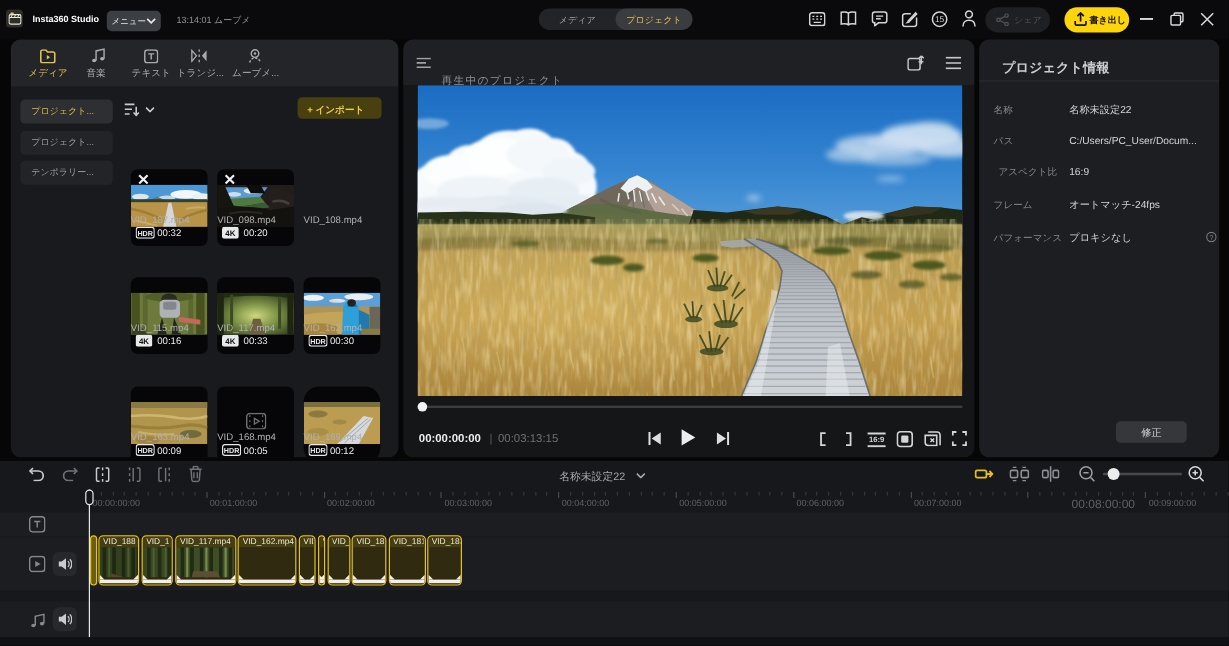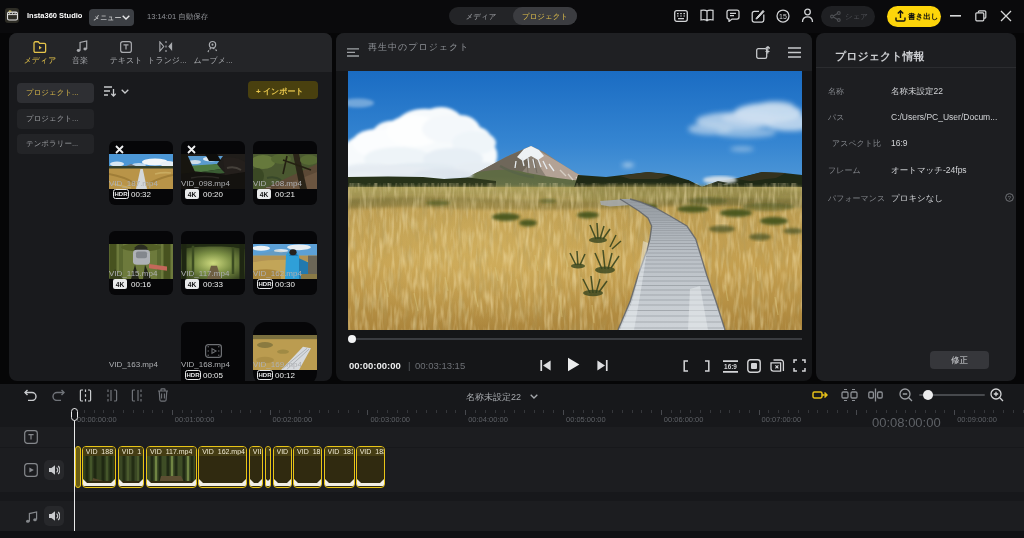--- a/index.html
+++ b/index.html
@@ -34,21 +34,21 @@
       <path d="M4.6 3 L3.2 6 M8.6 3 L7.2 6 M12.6 3 L11.2 6" stroke="#e8e8e8" stroke-width="1.2"></path>
       <rect x="2.5" y="0.2" width="4" height="2" rx="0.6" fill="#d8c96a"></rect>
     </svg>
     <div class="tb-txt" style="left:27px;top:11px;font-size:7.5px;">Insta360 Studio</div>
 
     <div class="abs" style="left:89px;top:9px;width:45px;height:17px;background:#3c3f44;border-radius:4px;"></div>
     <div class="abs" style="left:93px;top:13px;color:#e7e8e9;font-size:7px;">メニュー</div>
     <svg class="icon" style="left:122px;top:15px" width="8" height="5" viewBox="0 0 8 5">
         <path d="M0.7 0.7 L4 4 L7.3 0.7" stroke="#e7e8e9" stroke-width="1.4" fill="none"></path>
       </svg>
-    <div class="abs" style="left:147px;top:12px;color:#929499;font-size:7.5px;">13:14:01 自動保存</div>
+    <div class="abs" style="left:147px;top:12px;color:#929499;font-size:7.5px;">13:14:01 ムーブメ</div>
 
     <div class="abs" style="left:449px;top:7px;width:128px;height:18px;background:#232427;border-radius:11px;"></div>
     <div class="abs" style="left:513px;top:7px;width:64px;height:18px;background:#3b3c40;border-radius:11px;"></div>
     <div class="abs" style="left:449px;top:12px;width:64px;text-align:center;color:#a3a5a9;font-size:7.5px;">メディア</div>
     <div class="abs" style="left:513px;top:12px;width:64px;text-align:center;color:#e2c14b;font-size:7.5px;">プロジェクト</div>
 
     <svg class="icon" style="left:674px;top:10px" width="14" height="12" viewBox="0 0 14 12">
       <rect x="0.7" y="0.7" width="12.6" height="10.6" rx="2" fill="none" stroke="#d2d4d6" stroke-width="1.3"></rect>
       <path d="M3 3.6h1.6M6.2 3.6h1.6M9.4 3.6h1.6M3 6h1.6M6.2 6h1.6M9.4 6h1.6M4 8.6h6" stroke="#d2d4d6" stroke-width="1.1"></path>
     </svg>
@@ -189,39 +189,20 @@
       <svg class="icon" style="left:6px;top:4px" width="9" height="9" viewBox="0 0 9 9">
           <path d="M1 1 L8 8 M8 1 L1 8" stroke="#f0f1f2" stroke-width="1.8"></path>
         </svg>
       <svg class="icon" style="left:4px;top:48px" width="14" height="10" viewBox="0 0 14 10">
           <rect width="14" height="10" rx="2" fill="#e8e9ea"></rect>
           <text x="7" y="7.6" font-size="6.6" fill="#101112" text-anchor="middle" font-weight="bold" font-family="Liberation Sans">4K</text>
         </svg>
       <div class="dur">00:20</div>
     </div>
     <div class="fname" style="left:172px;top:146px;">VID_098.mp4</div>
-    <div class="card" style="left:244px;top:77px;">
-      <svg class="icon" style="left:0;top:13px" width="64" height="35" viewBox="0 0 64 35">
-        <rect width="64" height="35" fill="#4a5830"></rect>
-        <path d="M10 35 L64 10 L64 35 Z" fill="#5c4936"></path>
-        <path d="M22 35 L64 18 L64 35 Z" fill="#6b5540"></path>
-        <ellipse cx="10" cy="8" rx="12" ry="7" fill="#66793c"></ellipse>
-        <ellipse cx="28" cy="5" rx="10" ry="5" fill="#556832"></ellipse>
-        <ellipse cx="4" cy="22" rx="7" ry="8" fill="#3a4824"></ellipse>
-        <path d="M40 0 L46 0 L54 35 L47 35 Z" fill="#2a2418"></path>
-        <path d="M30 6 L58 16 M34 2 L30 20" stroke="#242012" stroke-width="1.6"></path>
-        <ellipse cx="56" cy="6" rx="9" ry="5" fill="#586b34"></ellipse>
-        <path d="M14 24 q8 -2 14 2" stroke="#39482a" stroke-width="2" fill="none"></path>
-      </svg>
-      <svg class="icon" style="left:4px;top:48px" width="14" height="10" viewBox="0 0 14 10">
-          <rect width="14" height="10" rx="2" fill="#e8e9ea"></rect>
-          <text x="7" y="7.6" font-size="6.6" fill="#101112" text-anchor="middle" font-weight="bold" font-family="Liberation Sans">4K</text>
-        </svg>
-      <div class="dur">00:21</div>
-    </div>
     <div class="fname" style="left:244px;top:146px;">VID_108.mp4</div>
 
     <div class="card" style="left:100px;top:167px;">
       <svg class="icon" style="left:0;top:13px" width="64" height="35" viewBox="0 0 64 42" preserveAspectRatio="none">
         <rect width="64" height="42" fill="#6d7a3c"></rect>
         <path d="M4 0 v42 M58 0 v42" stroke="#47521f" stroke-width="7"></path>
         <path d="M12 0 v42 M50 0 v42" stroke="#5a6830" stroke-width="4"></path>
         <ellipse cx="32" cy="4" rx="20" ry="5" fill="#525e26"></ellipse>
         <path d="M26 4 a7 7 0 0 1 12 0 l1 5 h-14 Z" fill="#2a2c20"></path>
         <rect x="24" y="7" width="17" height="18" rx="4" fill="#aeb1b6"></rect>
@@ -277,20 +258,36 @@
         <path d="M48 36 h16 v6 h-16 Z" fill="#8a7a46"></path>
       </svg>
       <svg class="icon" style="left:4px;top:48px" width="16" height="10" viewBox="0 0 16 10">
           <rect x="0.5" y="0.5" width="15" height="9" rx="2" fill="none" stroke="#e8e9ea"></rect>
           <text x="8" y="7.4" font-size="6" fill="#e8e9ea" text-anchor="middle" font-weight="bold" font-family="Liberation Sans">HDR</text>
         </svg>
       <div class="dur">00:30</div>
     </div>
     <div class="fname" style="left:244px;top:236px;">VID_162.mp4</div>
 
+    <div class="card" style="left:100px;top:258px;">
+      <svg class="icon" style="left:0;top:13px" width="64" height="35" viewBox="0 0 64 42" preserveAspectRatio="none">
+        <rect width="64" height="42" fill="#b2954c"></rect>
+        <rect width="64" height="6" fill="#8a7a42"></rect>
+        <path d="M0 14 q22 -2 40 2 q14 2 24 -2" stroke="#cdb670" stroke-width="2.5" fill="none"></path>
+        <path d="M0 24 q24 4 42 0 q12 -3 22 2" stroke="#99803c" stroke-width="3" fill="none"></path>
+        <path d="M6 30 q16 4 30 2" stroke="#c8b068" stroke-width="2" fill="none"></path>
+        <ellipse cx="50" cy="32" rx="9" ry="4" fill="#6f6b3c"></ellipse>
+        <ellipse cx="14" cy="38" rx="10" ry="4" fill="#a08640"></ellipse>
+      </svg>
+      <svg class="icon" style="left:4px;top:48px" width="16" height="10" viewBox="0 0 16 10">
+          <rect x="0.5" y="0.5" width="15" height="9" rx="2" fill="none" stroke="#e8e9ea"></rect>
+          <text x="8" y="7.4" font-size="6" fill="#e8e9ea" text-anchor="middle" font-weight="bold" font-family="Liberation Sans">HDR</text>
+        </svg>
+      <div class="dur">00:09</div>
+    </div>
     <div class="fname" style="left:100px;top:327px;">VID_163.mp4</div>
     <div class="card" style="left:172px;top:258px;">
       <svg class="icon" style="left:24px;top:22px" width="17" height="14" viewBox="0 0 17 14">
         <rect x="0.6" y="0.6" width="15.8" height="12.8" rx="2.6" fill="none" stroke="#6e7074" stroke-width="1.2"></rect>
         <path d="M7 4.6 l4 2.4 l-4 2.4 Z" fill="none" stroke="#6e7074" stroke-width="1.1"></path>
         <path d="M3.2 2 v1.4 M3.2 6.3 v1.4 M3.2 10.6 v1.4 M13.8 2 v1.4 M13.8 6.3 v1.4 M13.8 10.6 v1.4" stroke="#6e7074" stroke-width="1"></path>
       </svg>
       <svg class="icon" style="left:4px;top:48px" width="16" height="10" viewBox="0 0 16 10">
           <rect x="0.5" y="0.5" width="15" height="9" rx="2" fill="none" stroke="#e8e9ea"></rect>
           <text x="8" y="7.4" font-size="6" fill="#e8e9ea" text-anchor="middle" font-weight="bold" font-family="Liberation Sans">HDR</text>
@@ -314,21 +311,21 @@
         </svg>
       <div class="dur">00:12</div>
     </div>
     <div class="fname" style="left:244px;top:327px;">VID_169.mp4</div>
   </div>
   <div id="prevpanel">
     <div class="abs" style="left:0;top:0;width:476px;height:38px;background:#1f2023;"></div>
     <svg class="icon" style="left:11px;top:15px" width="13" height="9" viewBox="0 0 13 9">
       <path d="M0 0.8 h12 M0 4.4 h8 M0 8 h12" stroke="#9fa2a6" stroke-width="1.3"></path>
     </svg>
-    <div class="abs" style="left:32px;top:8px;color:#8e9196;font-size:9px;letter-spacing:1px;">再生中のプロジェクト</div>
+    <div class="abs" style="left:32px;top:28px;color:#8e9196;font-size:9px;letter-spacing:1px;">再生中のプロジェクト</div>
     <svg class="icon" style="left:420px;top:13px" width="15" height="13" viewBox="0 0 15 13">
       <rect x="0.7" y="2.7" width="10" height="9.6" rx="1.6" fill="none" stroke="#c6c8cb" stroke-width="1.3"></rect>
       <path d="M9.5 5.5 L13.5 5.5 M11.8 0.5 V7.5 M11.8 0.5 l2 2 M11.8 0.5 l-2 2" stroke="#c6c8cb" stroke-width="1.2" fill="none"></path>
     </svg>
     <svg class="icon" style="left:452px;top:14px" width="13" height="11" viewBox="0 0 13 11">
       <path d="M0 1 h13 M0 5.5 h13 M0 10 h13" stroke="#c6c8cb" stroke-width="1.4"></path>
     </svg>
 
     <svg class="icon" style="left:12px;top:38px" width="454" height="259" viewBox="0 0 454 259">
       <defs>
@@ -739,21 +736,21 @@
     <div class="abs" style="left:1012.9px;top:26px;width:1px;height:3px;background:#35373b;"></div>
     <div class="abs" style="left:1022.7px;top:26px;width:1px;height:3px;background:#35373b;"></div>
     <div class="abs" style="left:77.0px;top:31px;color:#5e6166;font-size:7.5px;">00:00:00:00</div>
     <div class="abs" style="left:174.8px;top:31px;color:#5e6166;font-size:7.5px;">00:01:00:00</div>
     <div class="abs" style="left:272.6px;top:31px;color:#5e6166;font-size:7.5px;">00:02:00:00</div>
     <div class="abs" style="left:370.4px;top:31px;color:#5e6166;font-size:7.5px;">00:03:00:00</div>
     <div class="abs" style="left:468.2px;top:31px;color:#5e6166;font-size:7.5px;">00:04:00:00</div>
     <div class="abs" style="left:566.0px;top:31px;color:#5e6166;font-size:7.5px;">00:05:00:00</div>
     <div class="abs" style="left:663.8px;top:31px;color:#5e6166;font-size:7.5px;">00:06:00:00</div>
     <div class="abs" style="left:761.6px;top:31px;color:#5e6166;font-size:7.5px;">00:07:00:00</div>
-    <div class="abs" style="left:872px;top:31px;color:#5e6166;font-size:13px;">00:08:00:00</div>
+    <div class="abs" style="left:893px;top:31px;color:#5e6166;font-size:10px;">00:08:00:00</div>
     <div class="abs" style="left:957.2px;top:31px;color:#5e6166;font-size:7.5px;">00:09:00:00</div>
 
     <div class="abs" style="left:0;top:43px;width:1024px;height:20px;background:#1c1d20;"></div>
     <div class="abs" style="left:0;top:64px;width:1024px;height:44px;background:#1c1d20;"></div>
     <div class="abs" style="left:0;top:117px;width:1024px;height:33px;background:#1c1d20;"></div>
     <svg class="icon" style="left:24px;top:46px" width="14" height="14" viewBox="0 0 14 14">
       <rect x="0.7" y="0.7" width="12.6" height="12.6" rx="2.6" fill="none" stroke="#85888c" stroke-width="1.2"></rect>
       <path d="M4.4 4.6 h5.2 M7 4.6 v5" stroke="#85888c" stroke-width="1.2"></path>
     </svg>
     <svg class="icon" style="left:24px;top:79px" width="14" height="14" viewBox="0 0 14 14">

